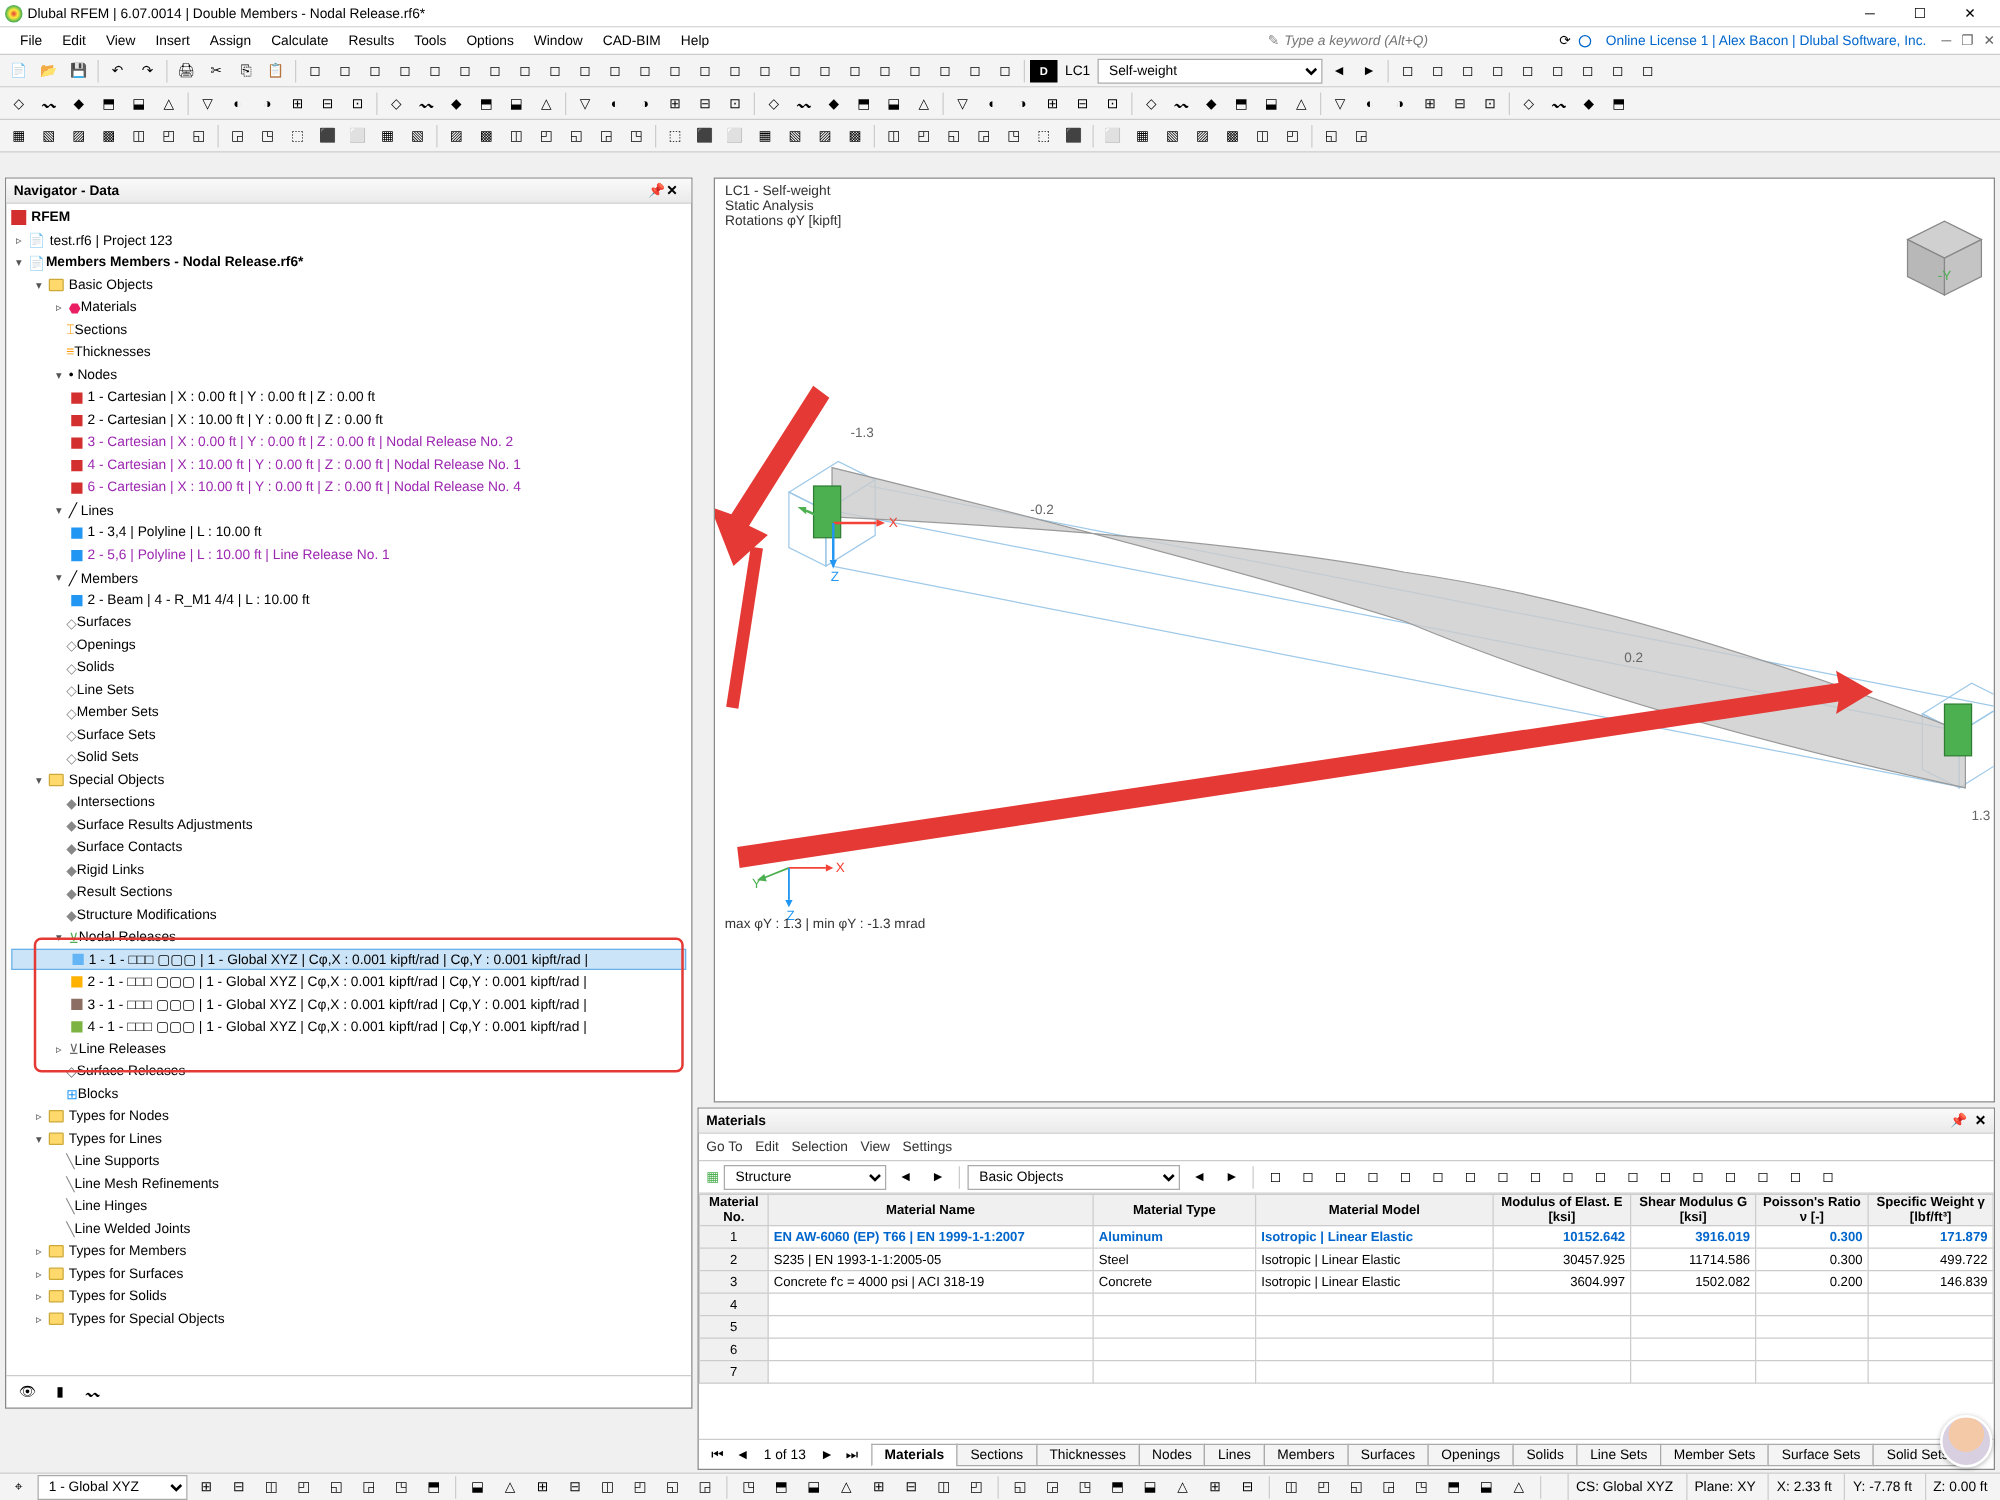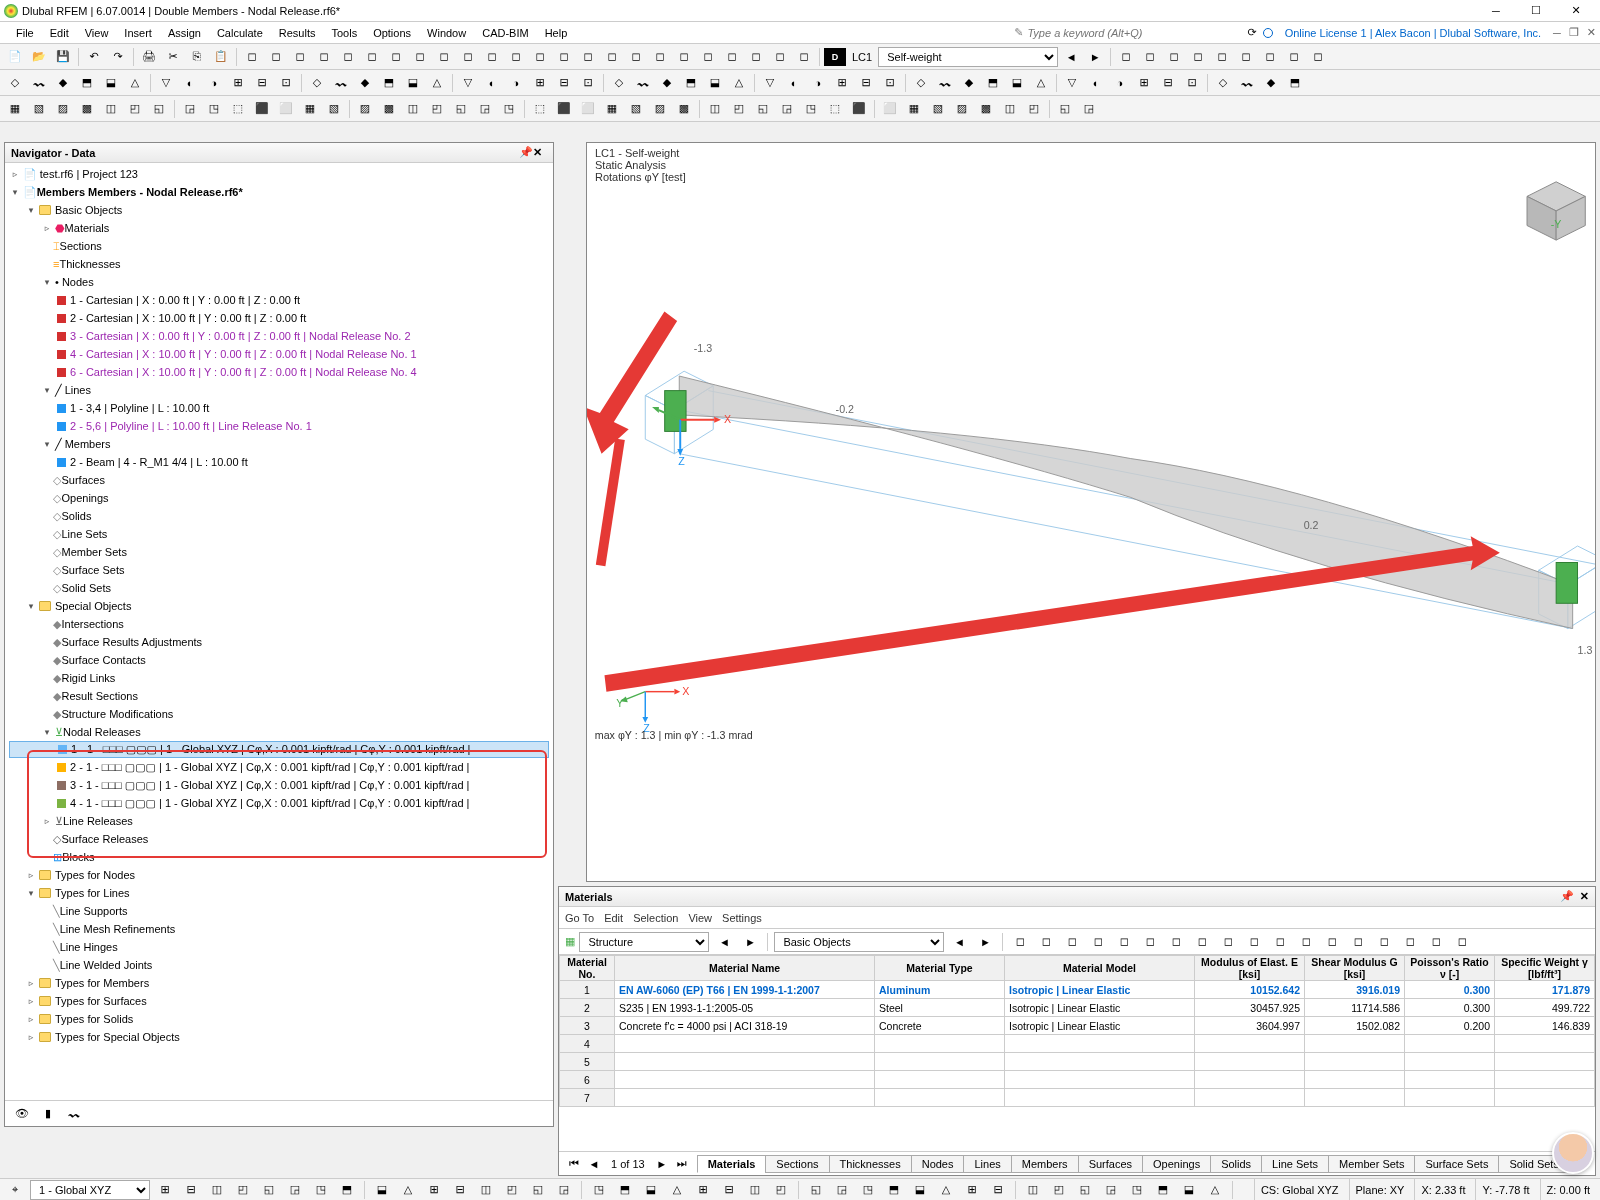--- a/index.html
+++ b/index.html
@@ -31,21 +31,21 @@
 .navigator .nav-title .pinbtn { margin-left: auto; width: 14px; height: 14px; }
 .navigator .tree { flex: 1; overflow: auto; padding: 2px 4px; }
 .tree-item { white-space: nowrap; height: 18px; display: flex; align-items: center; }
 .tree-item .disc { width: 12px; height: 12px; display: inline-flex; align-items: center; justify-content: center; margin-right: 2px; color: #555; font-size: 9px; }
 .tree-item .sq { width: 9px; height: 9px; margin-right: 4px; display: inline-block; }
 .tree-item.selected { background: #cce4f7; border: 1px solid #6bb1e8; height: 17px; }
 .redbox { position: absolute; border: 2.5px solid #e53935; border-radius: 6px; pointer-events: none; }
 .navigator .bottombar { height: 26px; border-top: 1px solid #ccc; display: flex; align-items: center; gap: 4px; padding: 0 6px; }
 
 
-.viewport { position: absolute; left: 586px; top: 142px; right: 4px; height: 740px; background: #fff; border: 1px solid #888; }
+.viewport { position: absolute; left: 571px; top: 142px; right: 4px; height: 740px; background: #fff; border: 1px solid #888; }
 .viewport .overlay-text { position: absolute; left: 8px; top: 4px; color: #333; }
 .viewport svg.main { position: absolute; inset: 0; width: 100%; height: 100%; }
 .arrow { fill: #e53935; }
 
 
 .materials { position: absolute; left: 558px; bottom: 24px; right: 4px; height: 290px; background: #fff; border: 1px solid #888; display: flex; flex-direction: column; }
 .materials .mat-title { height: 20px; background: linear-gradient(#fafafa,#eaeaea); border-bottom: 1px solid #ccc; display: flex; align-items: center; padding: 0 6px; font-weight: bold; }
 .materials .mat-toolbar { height: 22px; border-bottom: 1px solid #ccc; display: flex; align-items: center; gap: 10px; padding: 0 6px; }
 .materials .mat-toolbar span { color: #333; }
 .materials .mat-toolbar2 { height: 26px; border-bottom: 1px solid #ccc; display: flex; align-items: center; gap: 4px; padding: 0 6px; }
@@ -276,20 +276,24 @@
 </div>
 
 <div class="navigator">
   <div class="nav-title">
     <span>Navigator - Data</span>
     <span style="flex:1"></span>
     <span class="pinbtn">📌</span>
     <span class="pinbtn">✕</span>
   </div>
   <div class="tree" id="navtree">
+      <div class="tree-item" style="padding-left: 0px;">
+        <span style="width:12px;height:12px;background:#d32f2f;display:inline-block;margin-right:4px"></span>
+        <b>RFEM</b>
+      </div>
       <div class="tree-item" style="padding-left: 0px;"><span class="disc">▹</span>📄 test.rf6 | Project 123</div>
       <div class="tree-item" style="padding-left: 0px;"><span class="disc">▾</span>📄 <b>Members Members - Nodal Release.rf6*</b></div>
       <div class="tree-item" style="padding-left: 16px;"><span class="disc">▾</span><span class="folder"></span>Basic Objects</div>
       <div class="tree-item" style="padding-left: 32px;"><span class="disc">▹</span><span style="color:#e91e63">⬣</span> Materials</div>
       <div class="tree-item" style="padding-left: 32px;"><span style="width:12px"></span><span style="color:#ff9800">⌶</span> Sections</div>
       <div class="tree-item" style="padding-left: 32px;"><span style="width:12px"></span><span style="color:#ff9800">≡</span> Thicknesses</div>
       <div class="tree-item" style="padding-left: 32px;"><span class="disc">▾</span>• Nodes</div>
       <div class="tree-item" style="padding-left: 48px;">
         <span class="sq" style="background:#d32f2f"></span>
         <span class="">1 - Cartesian | X : 0.00 ft | Y : 0.00 ft | Z : 0.00 ft</span>
@@ -359,21 +363,21 @@
     <span class="tbtn">▮</span>
     <span class="tbtn">〰</span>
   </div>
   <div class="redbox" style="left:22px; top:607px; width:520px; height:108px;"></div>
 </div>
 
 <div class="viewport">
   <div class="overlay-text">
     <div>LC1 - Self-weight</div>
     <div>Static Analysis</div>
-    <div>Rotations φY [test]</div>
+    <div>Rotations φY [kipft]</div>
   </div>
   <svg class="main" viewBox="0 0 1038 740">
 
     <g transform="translate(968,30)">
       <polygon points="0,15 30,0 60,15 30,30" fill="#d0d0d0" stroke="#888"></polygon>
       <polygon points="0,15 30,30 30,60 0,45" fill="#b8b8b8" stroke="#888"></polygon>
       <polygon points="30,30 60,15 60,45 30,60" fill="#c4c4c4" stroke="#888"></polygon>
       <text x="30" y="48" fill="#4caf50" font-size="10" text-anchor="middle">-Y</text>
     </g>
 

